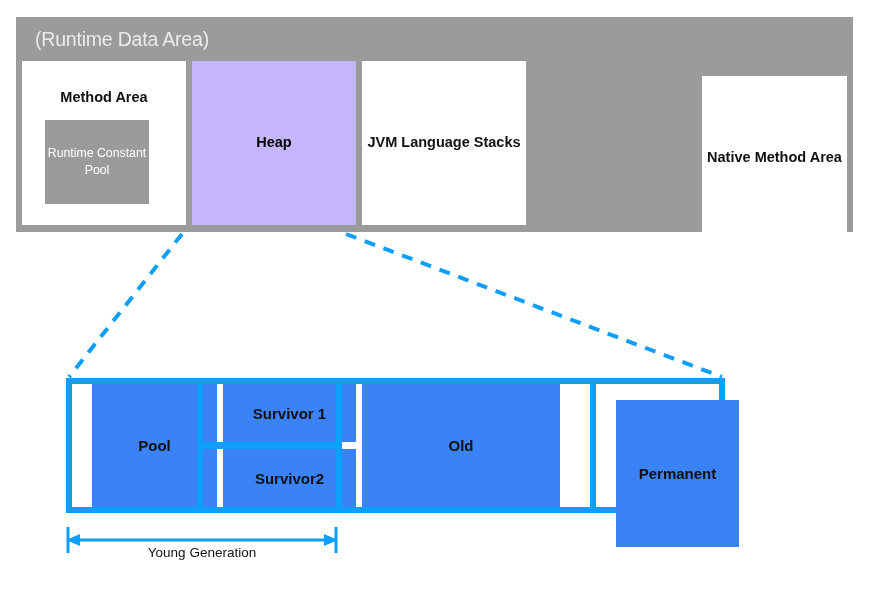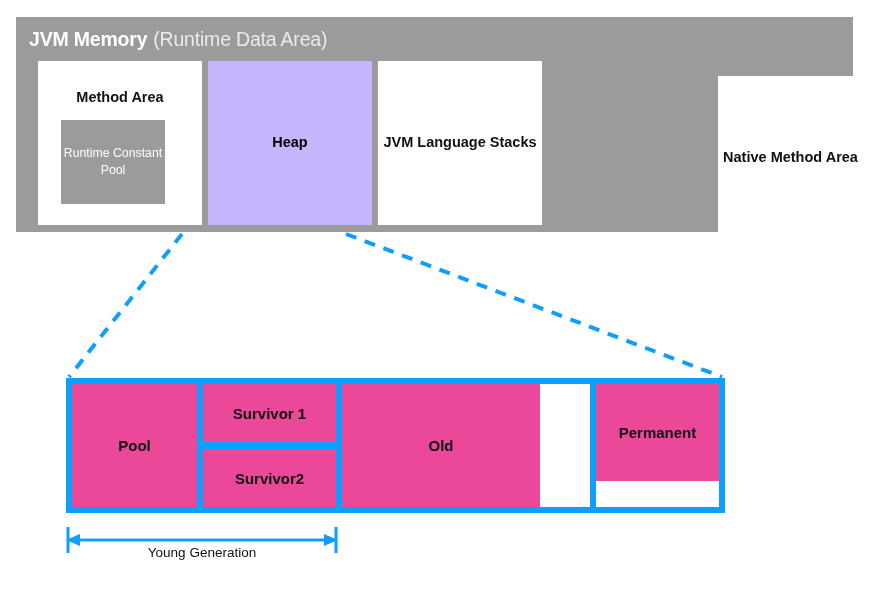--- a/index.html
+++ b/index.html
@@ -57,21 +57,21 @@
     color: #ebebeb;
     font-size: 19.5px;
     font-weight: normal;
     letter-spacing: -0.2px;
     margin-left: 6px;
     text-align: right;
   }
 
   .jvm-cells {
     position: absolute;
-    left: 22px;
+    left: 6px;
     top: 44px;
     width: 825px;
     height: 164px;
   }
 
   .cell {
     position: absolute;
     top: 0;
     height: 164px;
     background: #ffffff;
@@ -140,29 +140,30 @@
     left: 66px;
     top: 378px;
     width: 659px;
     height: 135px;
     border: 6px solid #0d9ffb;
     background: #ffffff;
     box-sizing: border-box;
   }
   .hd-cell {
     position: absolute;
-    background: #ec4899;
+    background: #3b82f6;
     display: flex;
     align-items: center;
     justify-content: center;
     text-align: center;
     font-size: 15px;
     font-weight: bold;
     color: #111111;
     box-sizing: border-box;
+    margin-left: 20px;
   }
   .hd-eden {
     left: 0;
     top: 0;
     width: 125px;
     height: 123px;
   }
   .hd-vline {
     position: absolute;
     background: #0d9ffb;
@@ -180,23 +181,23 @@
     height: 58px;
   }
   .hd-old {
     left: 270px;
     top: 0;
     width: 198px;
     height: 123px;
   }
   .hd-perm {
     left: 524px;
-    top: 0;
+    top: 16px;
     width: 123px;
-    height: 97px;
+    height: 147px;
   }
 
   
   .measure-label {
     position: absolute;
     left: 68px;
     top: 545px;
     width: 268px;
     text-align: center;
     font-size: 13.5px;
@@ -205,21 +206,20 @@
   }
 </style>
 </head>
 <body>
 
 <div id="canvas">
 
   <div class="jvm-panel">
 
     <div class="jvm-header">
-      <span class="jvm-header-strong">JVM Memory</span>
       <span class="jvm-header-sub">(Runtime Data Area)</span>
     </div>
 
     <div class="jvm-cells">
 
       <div class="cell cell-method">
         <div class="method-title">Method Area</div>
         <div class="rcp-box">Runtime Constant Pool</div>
       </div>
 

